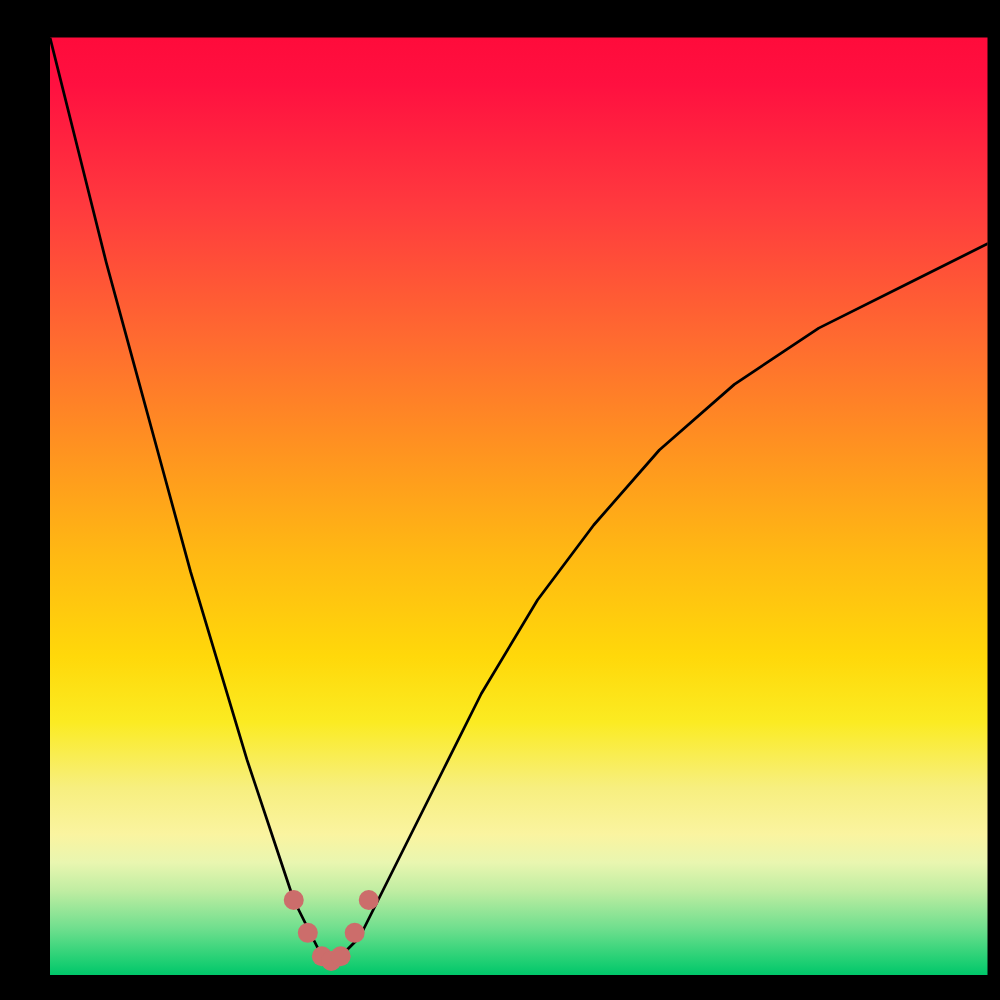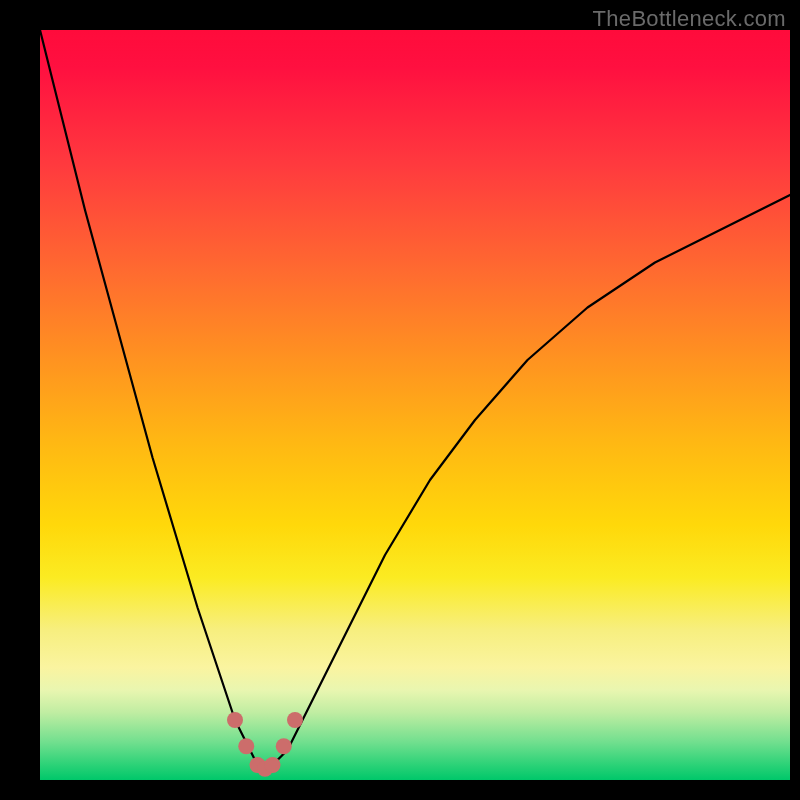--- a/index.html
+++ b/index.html
@@ -61,21 +61,20 @@
     left: 0; top: 0;
     width: 750px;
     height: 750px;
   }
 </style>
 </head>
 <body>
 
 <div class="frame">
 
-  <div class="watermark">TheBottleneck.com</div>
 
   <div class="plot-area">
     <div class="gradient-bg"></div>
 
     <svg class="curve" viewBox="0 0 750 750" preserveAspectRatio="none">
       <path id="curve-path" fill="none" stroke="#000000" stroke-width="2.2" stroke-linecap="round" stroke-linejoin="round" d="M0.00 0.00 L22.50 90.00 L45.00 180.00 L67.50 262.50 L90.00 345.00 L112.50 427.50 L135.00 502.50 L157.50 577.50 L180.00 645.00 L195.00 690.00 L210.00 720.00 L217.50 735.00 L225.00 742.50 L232.50 735.00 L247.50 720.00 L262.50 690.00 L285.00 645.00 L315.00 585.00 L345.00 525.00 L390.00 450.00 L435.00 390.00 L487.50 330.00 L547.50 277.50 L615.00 232.50 L690.00 195.00 L750.00 165.00"></path>
       <g id="marker-group">
           <circle cx="195.00" cy="690.00" r="8" fill="#cc6d6b"></circle>
           <circle cx="206.25" cy="716.25" r="8" fill="#cc6d6b"></circle>
           <circle cx="217.50" cy="735.00" r="8" fill="#cc6d6b"></circle>

